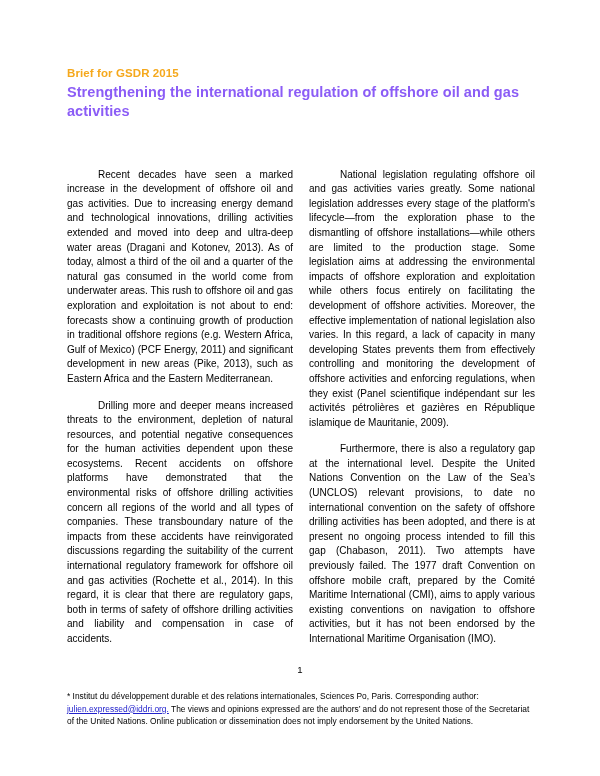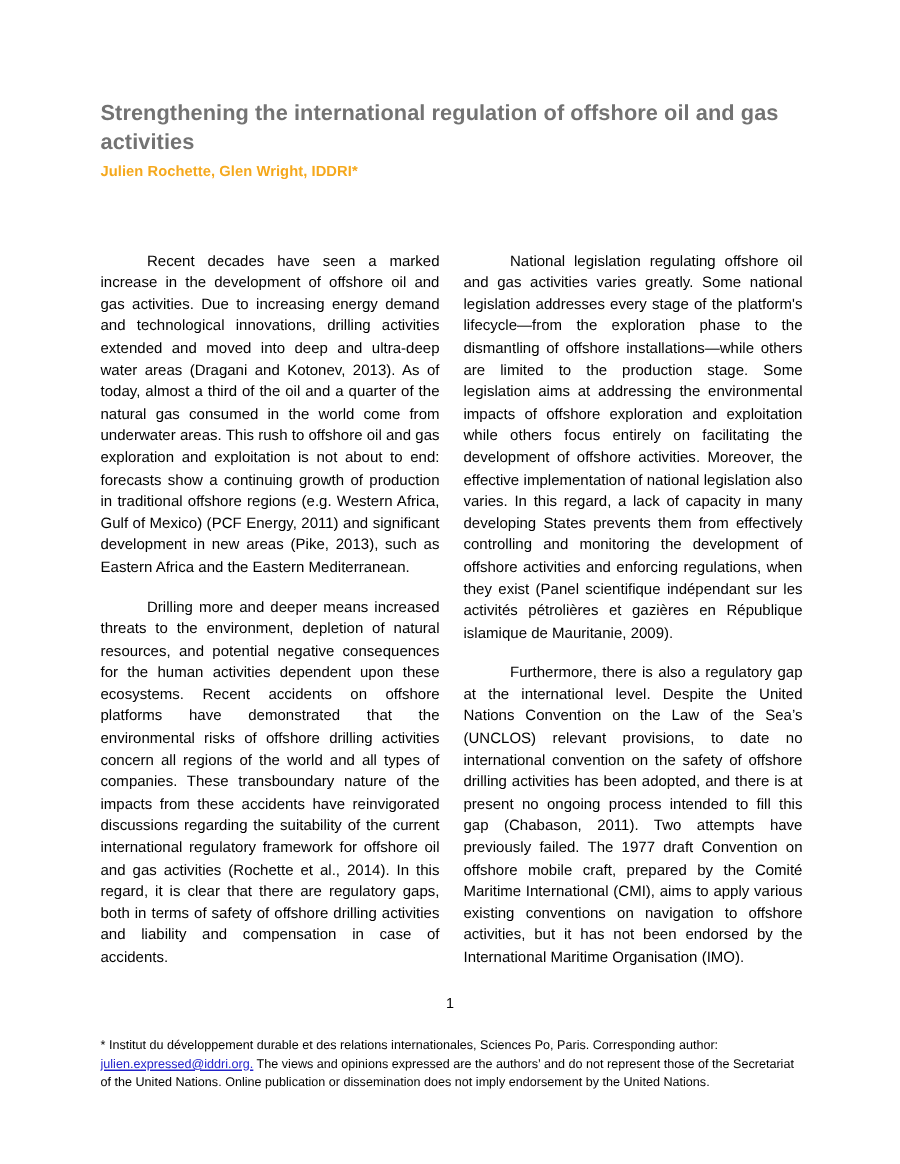--- a/index.html
+++ b/index.html
@@ -31,21 +31,21 @@
     width: 468px;
   }
   .brief-line {
     color: #F5A81C;
     font-weight: bold;
     font-size: 11.5px;
     line-height: 15.5px;
     letter-spacing: 0.1px;
   }
   .main-title {
-    color: #737373;
+    color: #8b5cf6;
     font-weight: bold;
     font-size: 14.5px;
     line-height: 19px;
     letter-spacing: 0.05px;
     margin-top: 1px;
   }
   .authors-line {
     color: #F5A81C;
     font-weight: bold;
     font-size: 9.8px;
@@ -128,22 +128,22 @@
     color: #2222CC;
     text-decoration: underline;
   }
 </style>
 </head>
 <body>
 
 <div class="page">
 
   <div class="title-block">
+    <div class="brief-line">Brief for GSDR 2015</div>
     <div class="main-title">Strengthening the international regulation of offshore oil and gas activities</div>
-    <div class="authors-line">Julien Rochette, Glen Wright, IDDRI*</div>
   </div>
 
   <div class="columns">
 
     <div class="col left">
       <p class="body-par first-after-head">Recent decades have seen a marked increase in the development of offshore oil and gas activities. Due to increasing energy demand and technological innovations, drilling activities extended and moved into deep and ultra-deep water areas (Dragani and Kotonev, 2013). As of today, almost a third of the oil and a quarter of the natural gas consumed in the world come from underwater areas. This rush to offshore oil and gas exploration and exploitation is not about to end: forecasts show a continuing growth of production in traditional offshore regions (e.g. Western Africa, Gulf of Mexico) (PCF Energy, 2011) and significant development in new areas (Pike, 2013), such as Eastern Africa and the Eastern Mediterranean.</p>
       <p class="body-par">Drilling more and deeper means increased threats to the environment, depletion of natural resources, and potential negative consequences for the human activities dependent upon these ecosystems. Recent accidents on offshore platforms have demonstrated that the environmental risks of offshore drilling activities concern all regions of the world and all types of companies. These transboundary nature of the impacts from these accidents have reinvigorated discussions regarding the suitability of the current international regulatory framework for offshore oil and gas activities (Rochette et al., 2014). In this regard, it is clear that there are regulatory gaps, both in terms of safety of offshore drilling activities and liability and compensation in case of accidents.</p>
     </div>
 
     <div class="col right">

